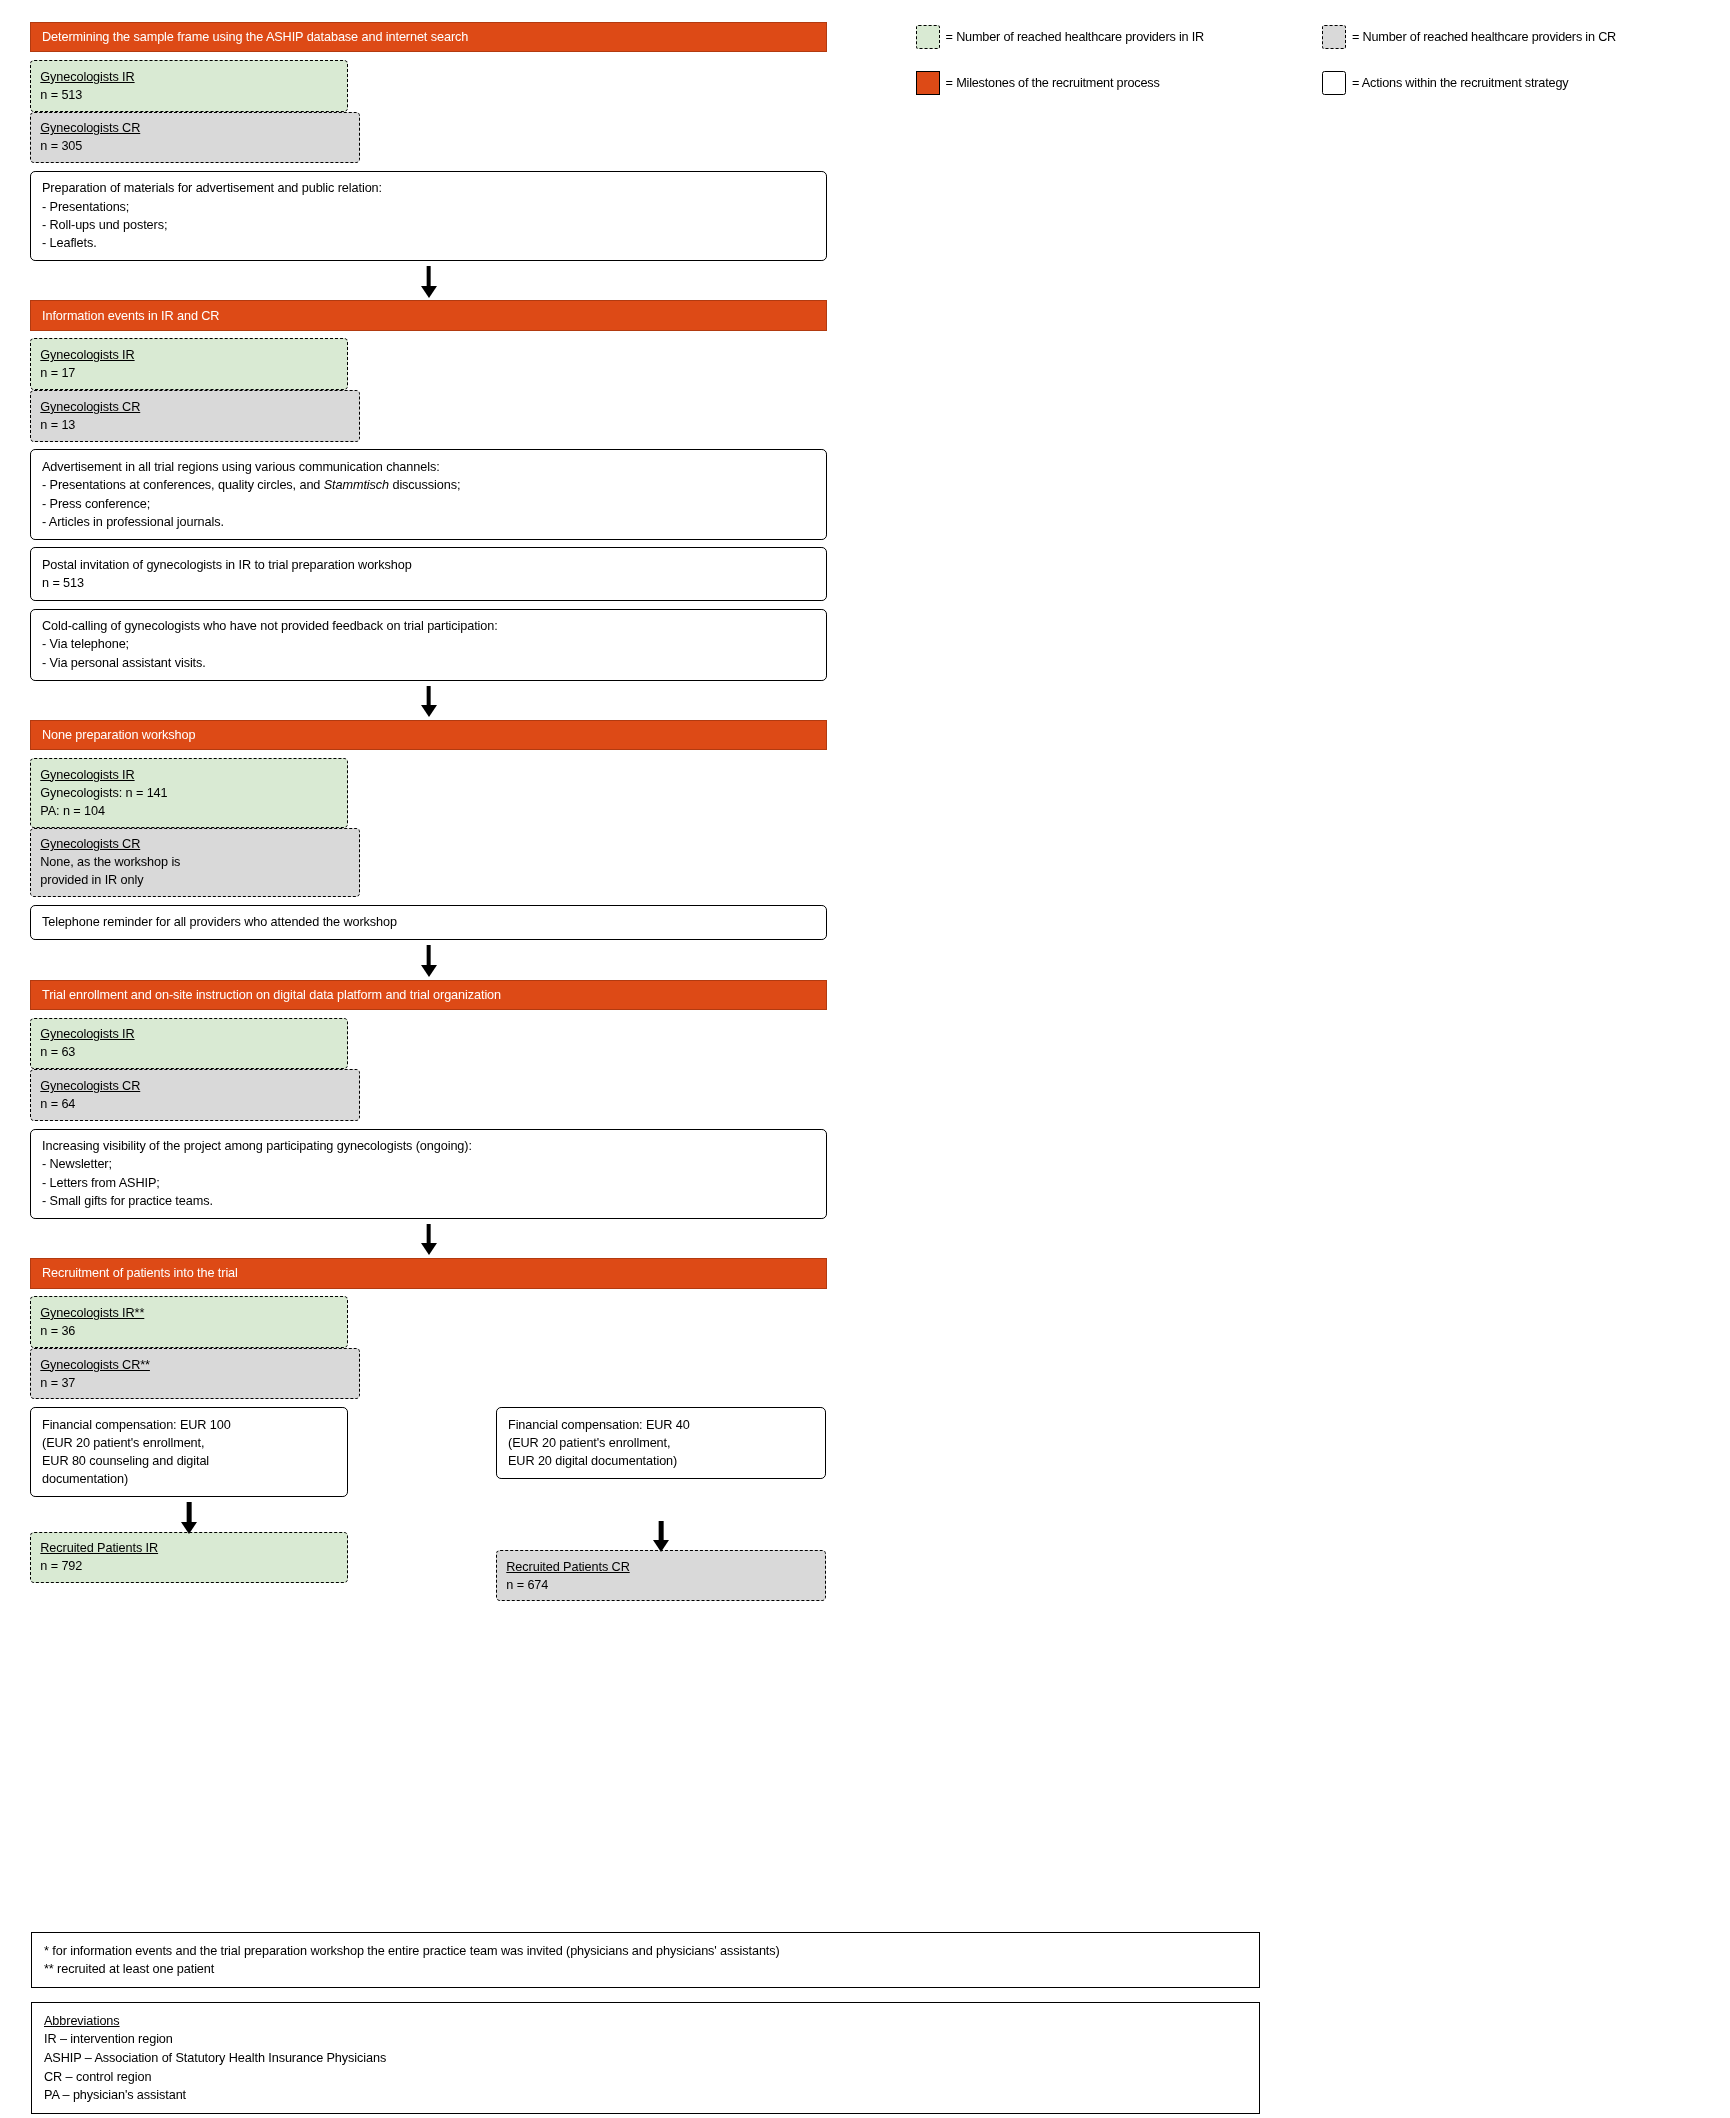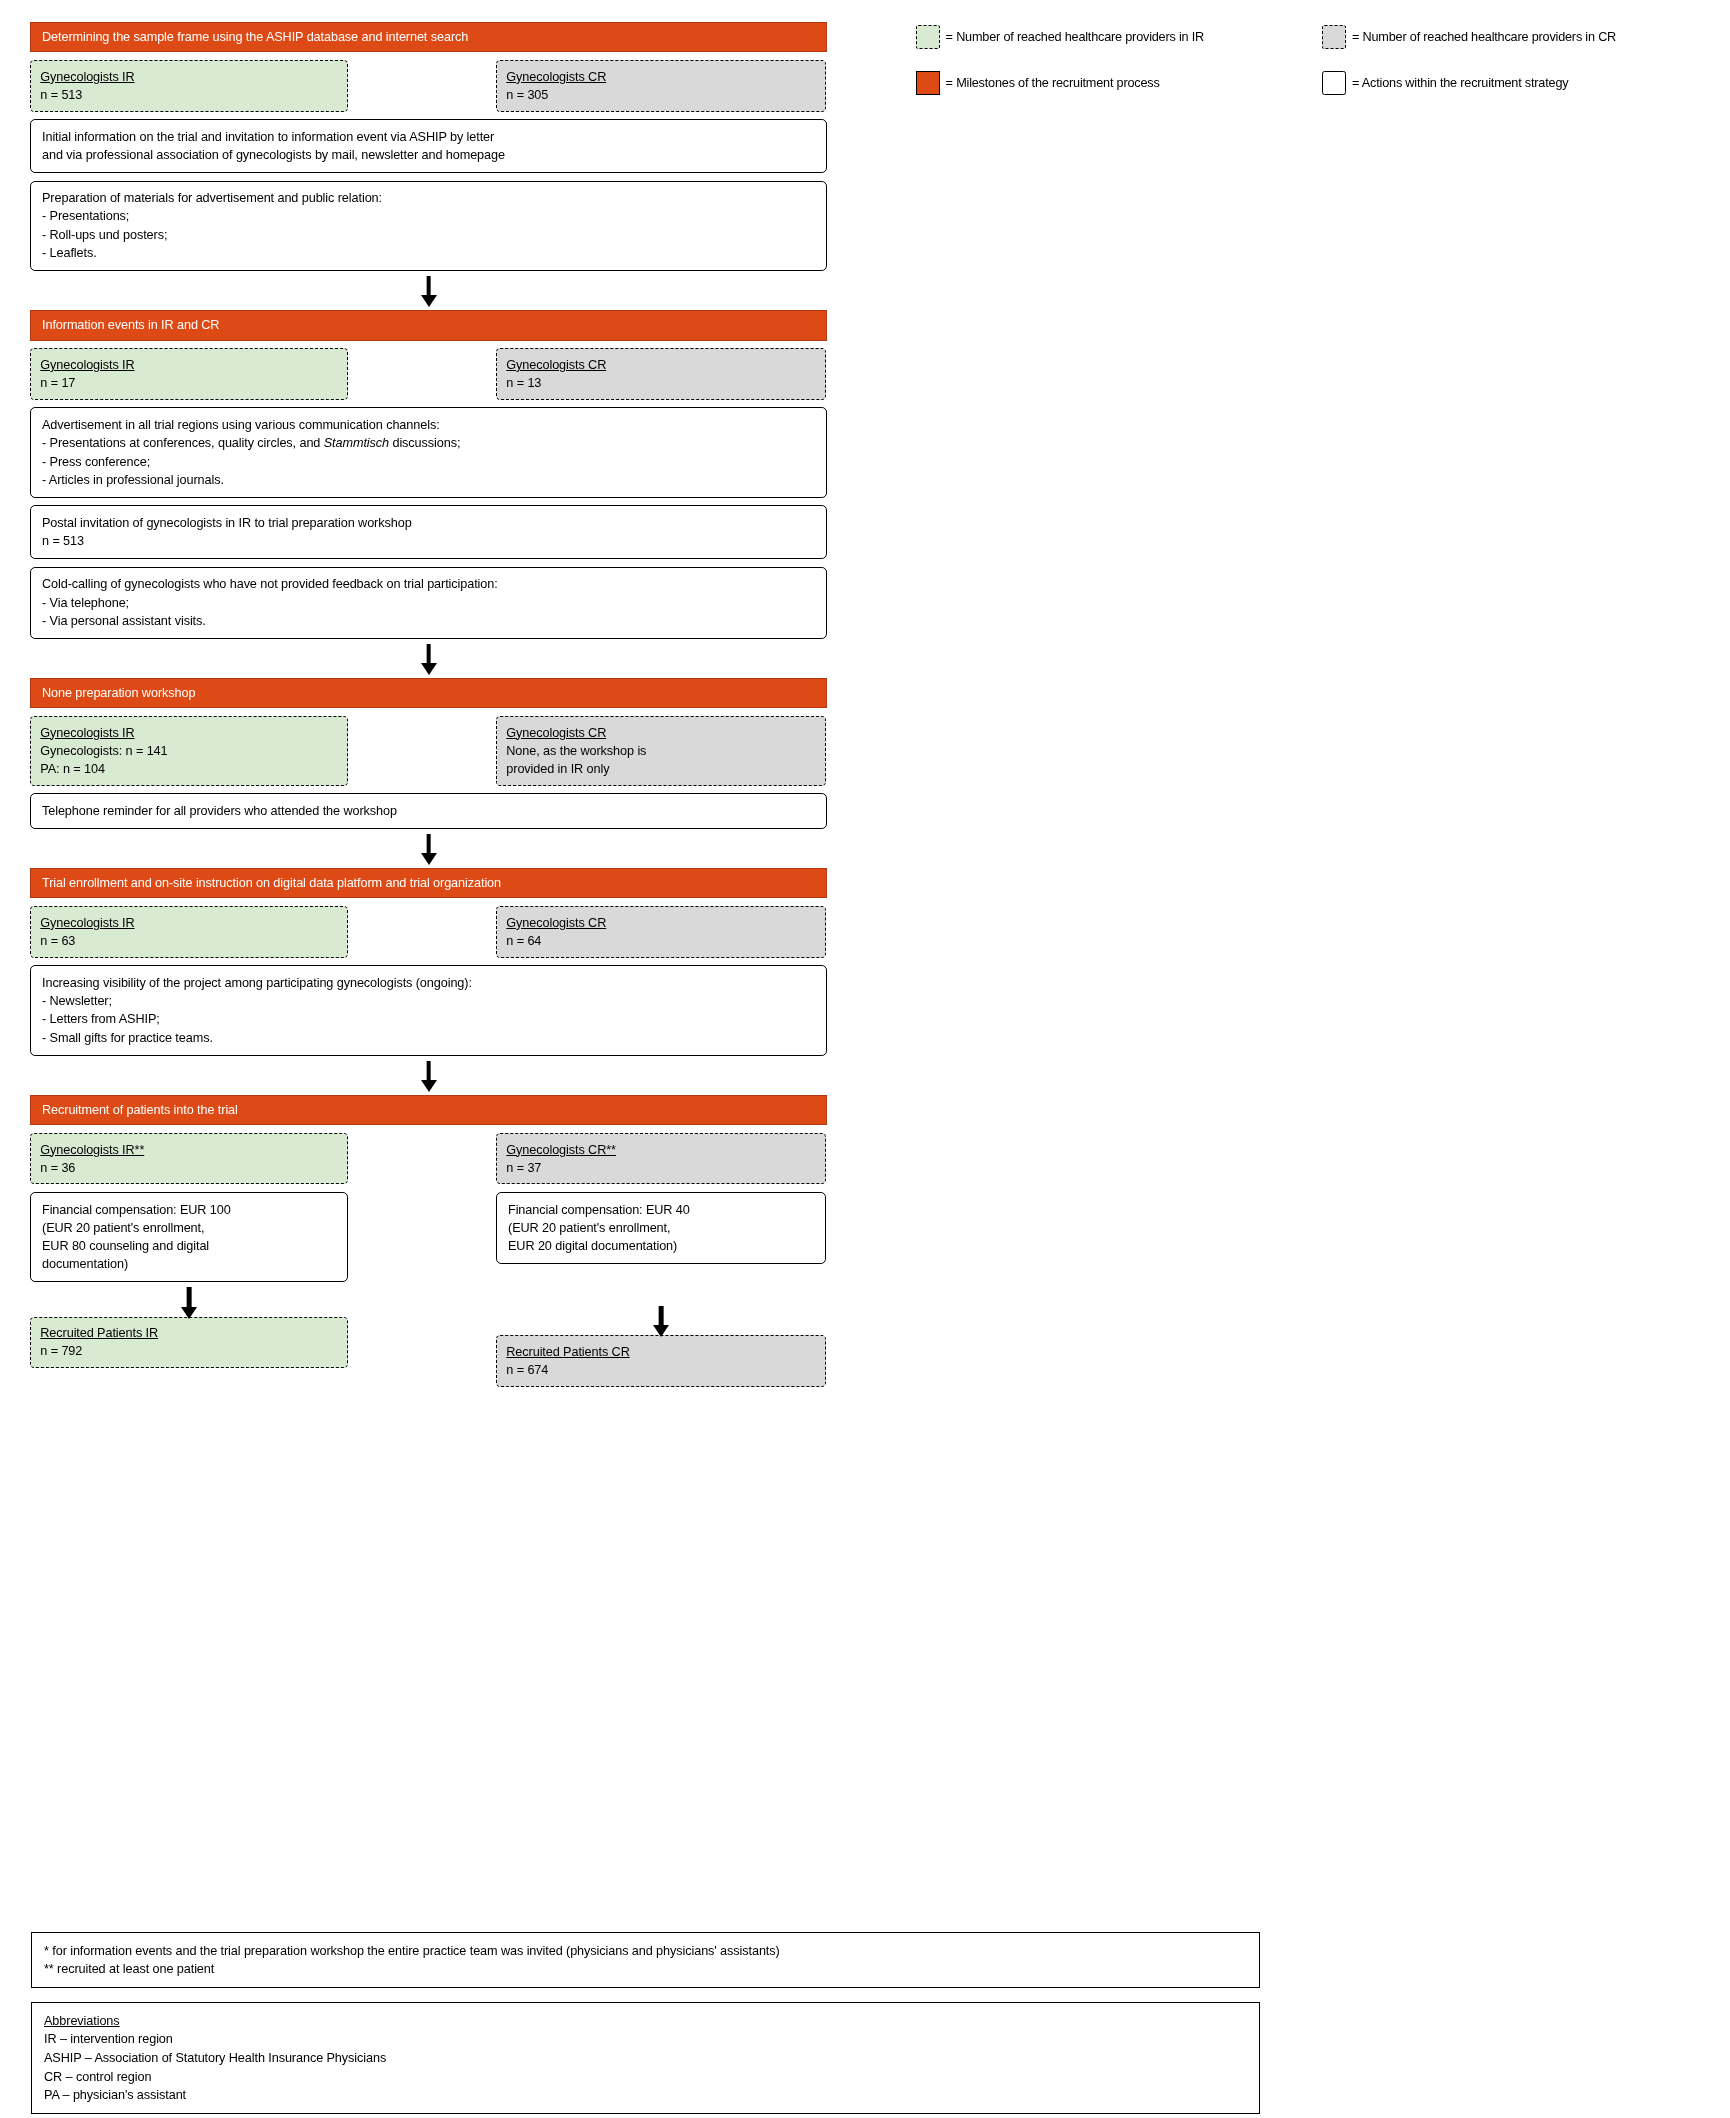--- a/index.html
+++ b/index.html
@@ -85,21 +85,21 @@
     font-size: 12.7px;
     letter-spacing: -0.1px;
     padding: 7.2px 0 7.2px 11px;
     box-sizing: border-box;
     width: 797px;
     margin: 0;
   }
 
   .pairrow {
     display: flex;
-    flex-direction: row;
+    flex-direction: column;
     margin-top: 7.6px;
     width: 797px;
   }
   .pairrow .spacer { flex: 0 0 auto; }
 
   .countbox {
     border: 1.3px dashed #000;
     border-radius: 4.2px;
     box-sizing: border-box;
     padding: 6.8px 9.3px 6.8px 9.3px;
@@ -236,24 +236,20 @@
       <span class="ttl">Gynecologists IR</span>
       <span class="ln">n = 513</span>
     </div>
     <div class="spacer col-gap"></div>
     <div class="countbox grey w-right">
       <span class="ttl">Gynecologists CR</span>
       <span class="ln">n = 305</span>
     </div>
   </div>
 
-  <div class="actionbox">
-    <span class="ln">Initial information on the trial and invitation to information event via ASHIP by letter</span>
-    <span class="ln">and via professional association of gynecologists by mail, newsletter and homepage</span>
-  </div>
 
   <div class="actionbox">
     <span class="ln">Preparation of  materials for advertisement and public relation:</span>
     <span class="ln">- Presentations;</span>
     <span class="ln">- Roll-ups und posters;</span>
     <span class="ln">- Leaflets.</span>
   </div>
 
   <div class="arrow">
     <div class="shaft"></div>

